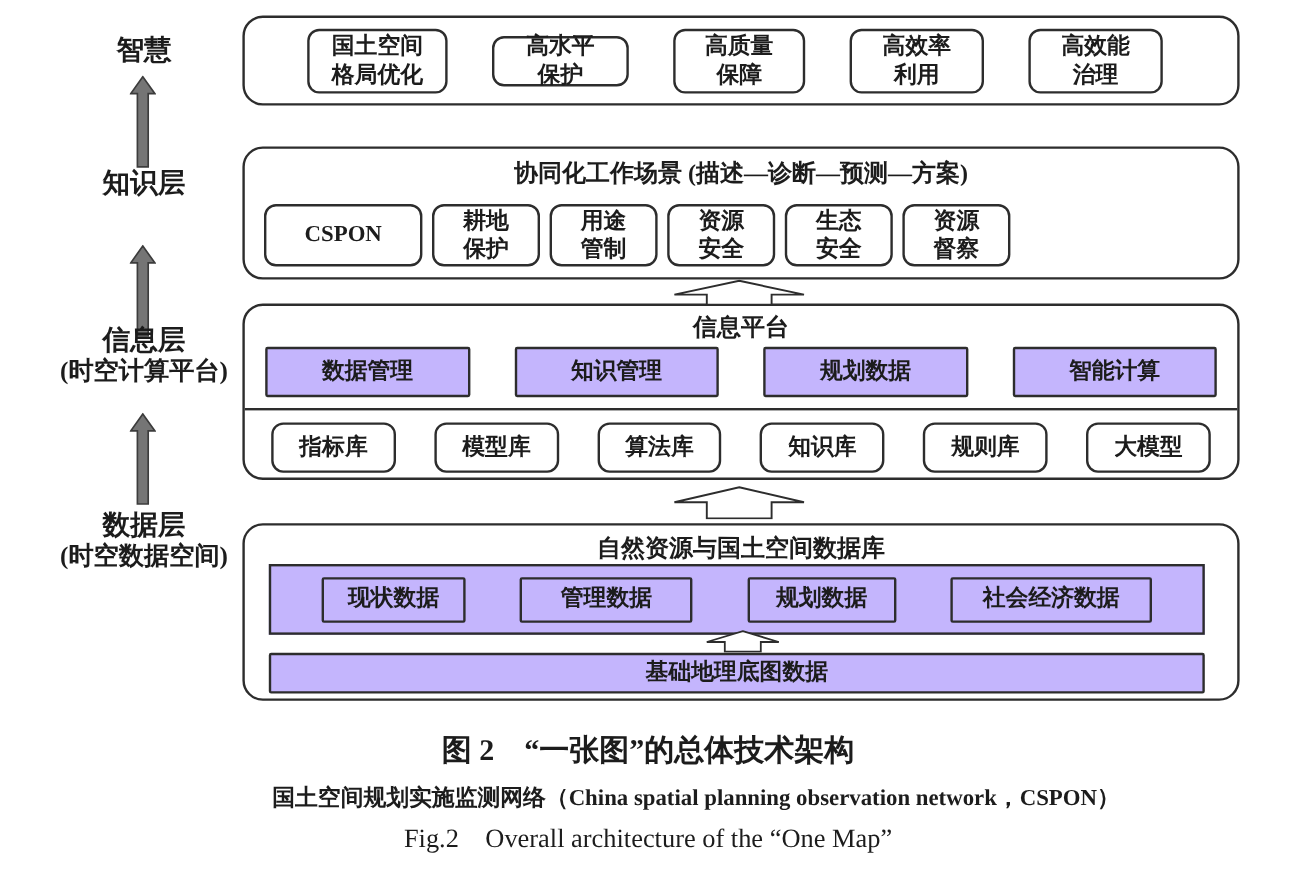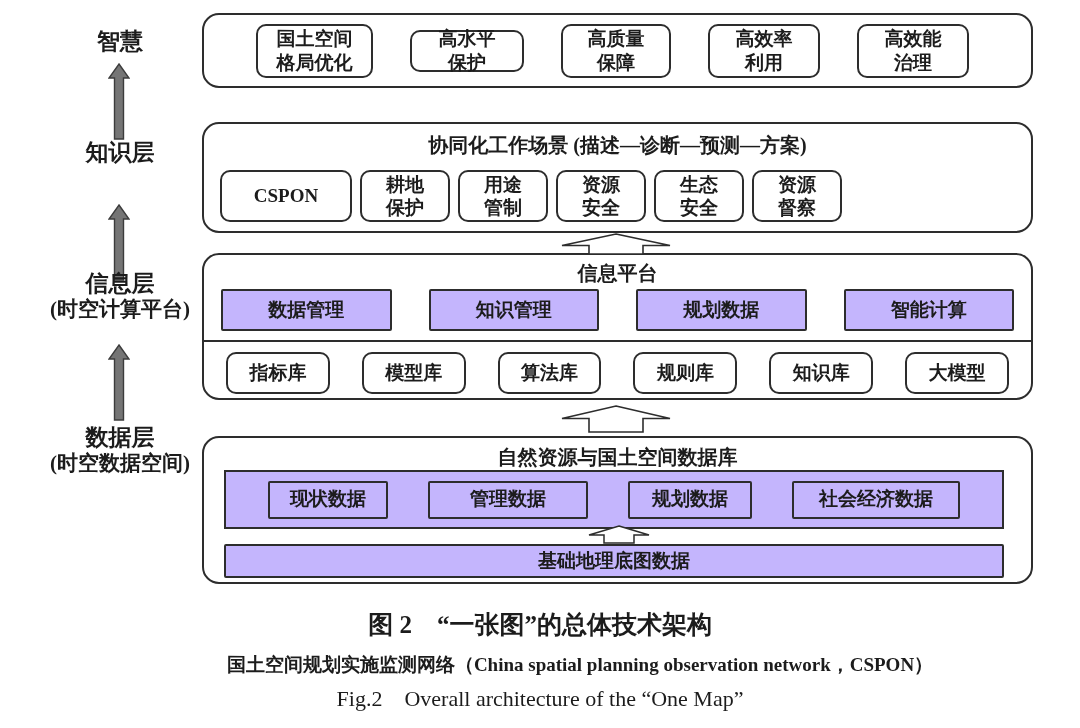--- a/index.html
+++ b/index.html
@@ -114,38 +114,38 @@
       <div class="sqbox" style="flex:1;height:42px;">数据管理</div>
       <div class="sqbox" style="flex:1;height:42px;">知识管理</div>
       <div class="sqbox" style="flex:1;height:42px;">规划数据</div>
       <div class="sqbox" style="flex:1;height:42px;">智能计算</div>
     </div>
     <div class="divider" style="margin-top:9px;"></div>
     <div class="boxrow" style="margin-top:10px;padding:0 22px;gap:32px;">
       <div class="rbox" style="flex:1;height:42px;">指标库</div>
       <div class="rbox" style="flex:1;height:42px;">模型库</div>
       <div class="rbox" style="flex:1;height:42px;">算法库</div>
+      <div class="rbox" style="flex:1;height:42px;">知识库</div>
       <div class="rbox" style="flex:1;height:42px;">规则库</div>
-      <div class="rbox" style="flex:1;height:42px;">知识库</div>
       <div class="rbox" style="flex:1;height:42px;">大模型</div>
     </div>
   </div>
 
   <svg class="block-arrow" style="left:560px;top:405px;" width="112" height="28" viewBox="0 0 112 28">
     <path d="M56 1 L110 13.5 L83 13.5 L83 27 L29 27 L29 13.5 L2 13.5 Z" fill="#ffffff" stroke="#2d2d2d" stroke-width="1.6"></path>
   </svg>
 
   <div class="panel" style="top:436px;height:148px;">
     <div class="panel-title" style="margin-top:6px;">自然资源与国土空间数据库</div>
 
     <div class="sqbox" style="position:absolute;left:20px;top:32px;width:780px;height:59px;border-radius:0;">
     </div>
     <div class="boxrow" style="position:absolute;left:20px;top:32px;width:780px;height:59px;box-sizing:border-box;padding:0 44px;justify-content:space-between;">
       <div class="sqbox" style="width:120px;height:38px;">现状数据</div>
-      <div class="sqbox" style="width:160px;height:38px;">管理数据</div>
+      <div class="sqbox" style="width:144px;height:38px;">管理数据</div>
       <div class="sqbox" style="width:124px;height:38px;">规划数据</div>
       <div class="sqbox" style="width:168px;height:38px;">社会经济数据</div>
     </div>
 
     <svg class="block-arrow" style="left:383px;top:87px;" width="64" height="19" viewBox="0 0 64 19">
       <path d="M32 1 L62 10 L47 10 L47 18 L17 18 L17 10 L2 10 Z" fill="#ffffff" stroke="#2d2d2d" stroke-width="1.5"></path>
     </svg>
 
     <div class="sqbox" style="position:absolute;left:20px;top:106px;width:780px;height:34px;">基础地理底图数据</div>
   </div>

